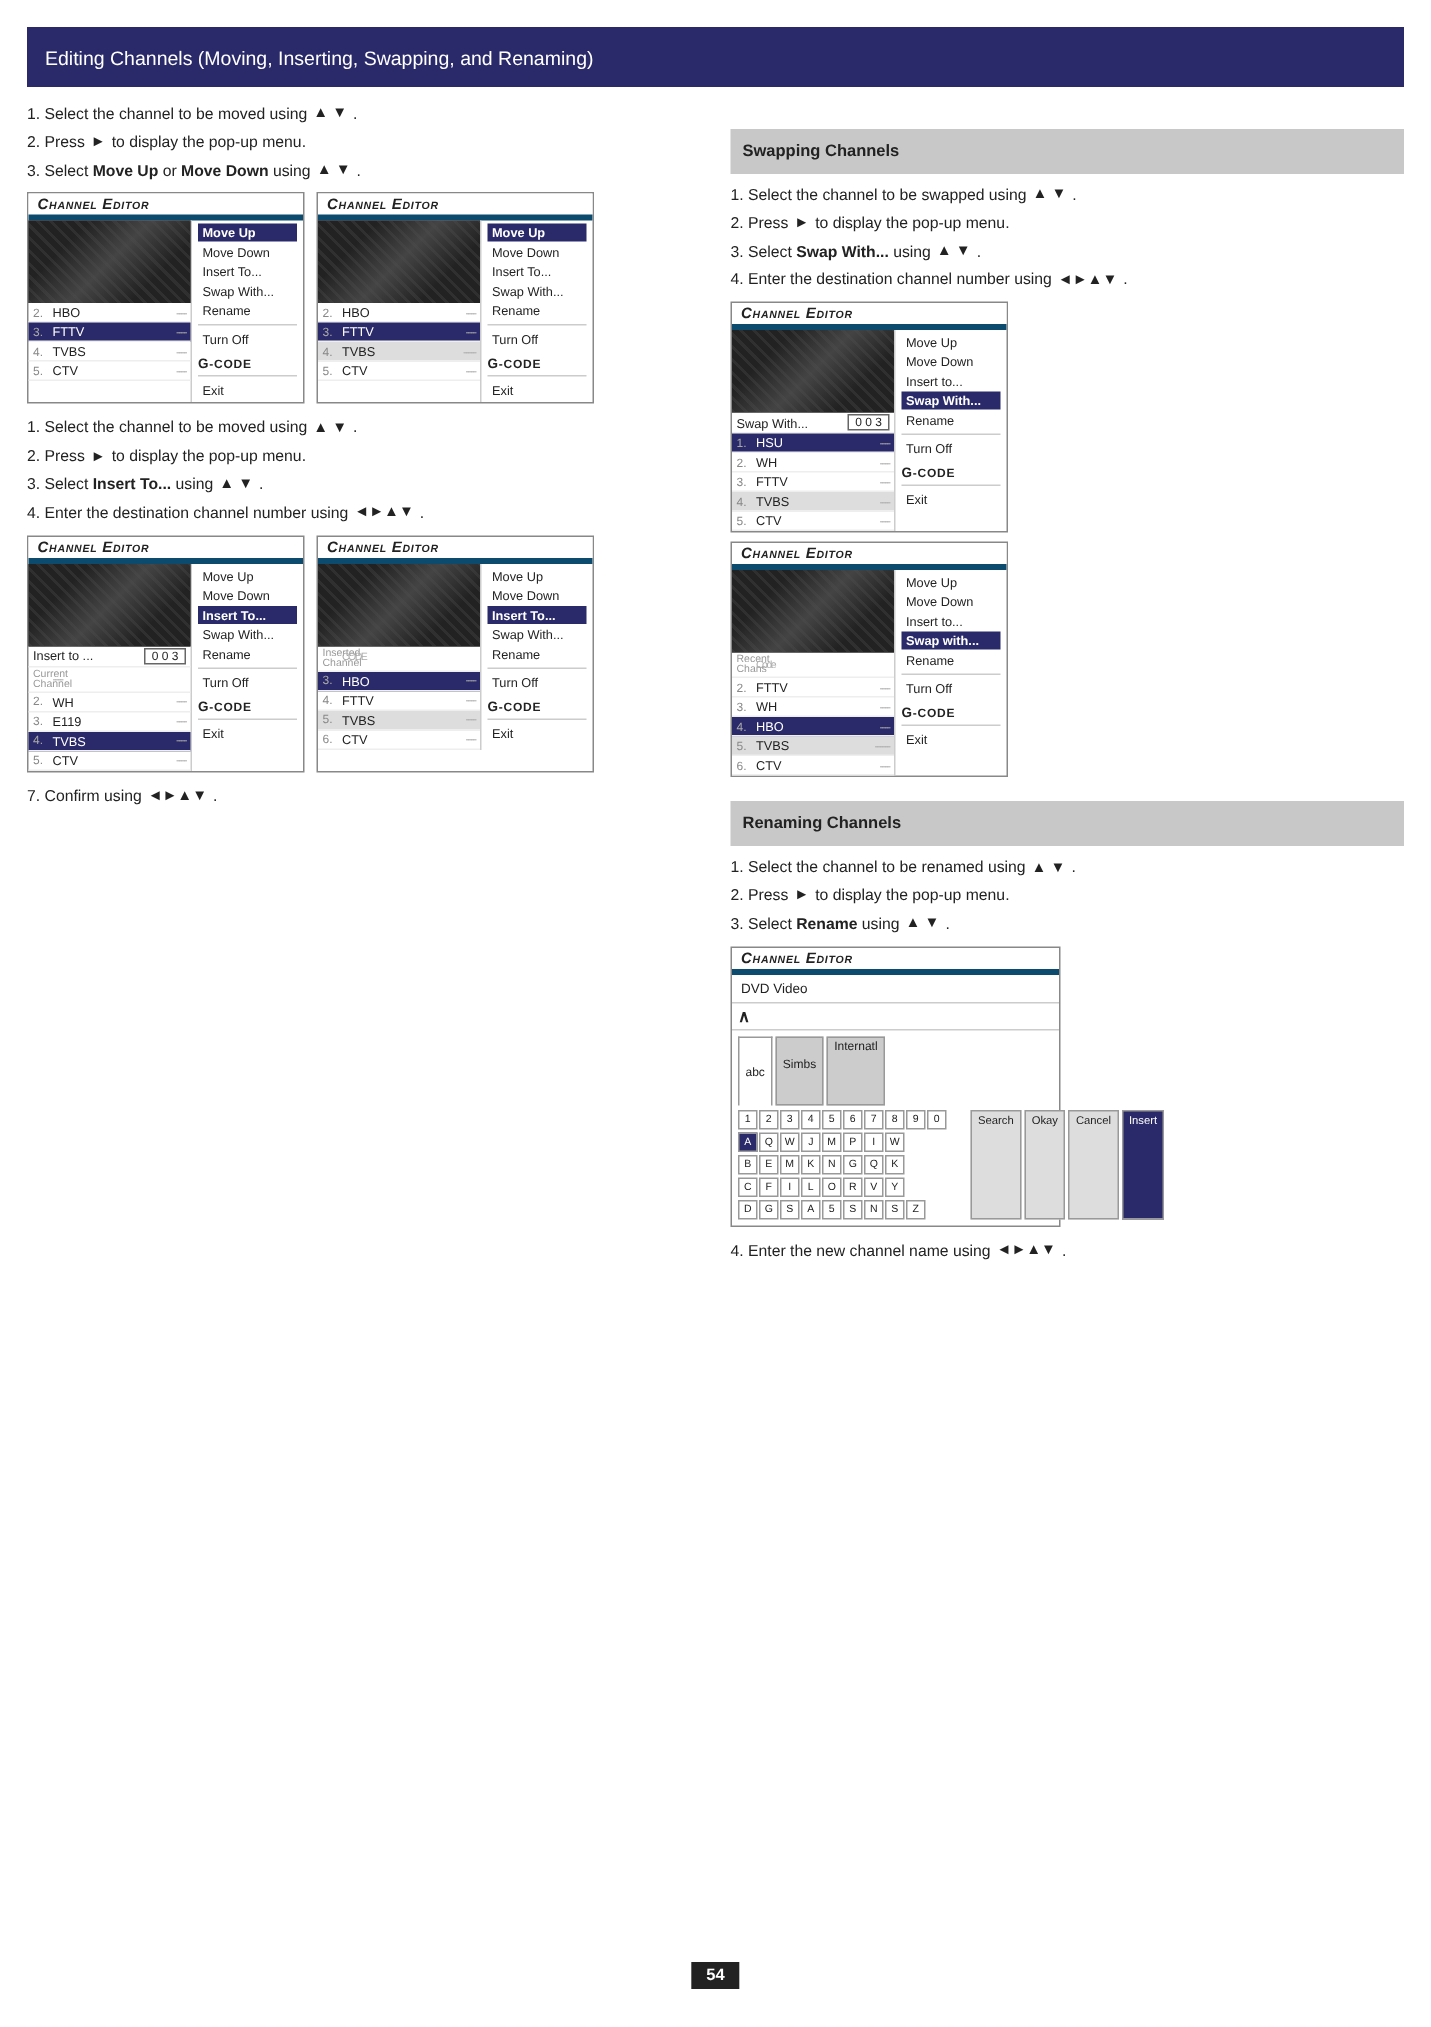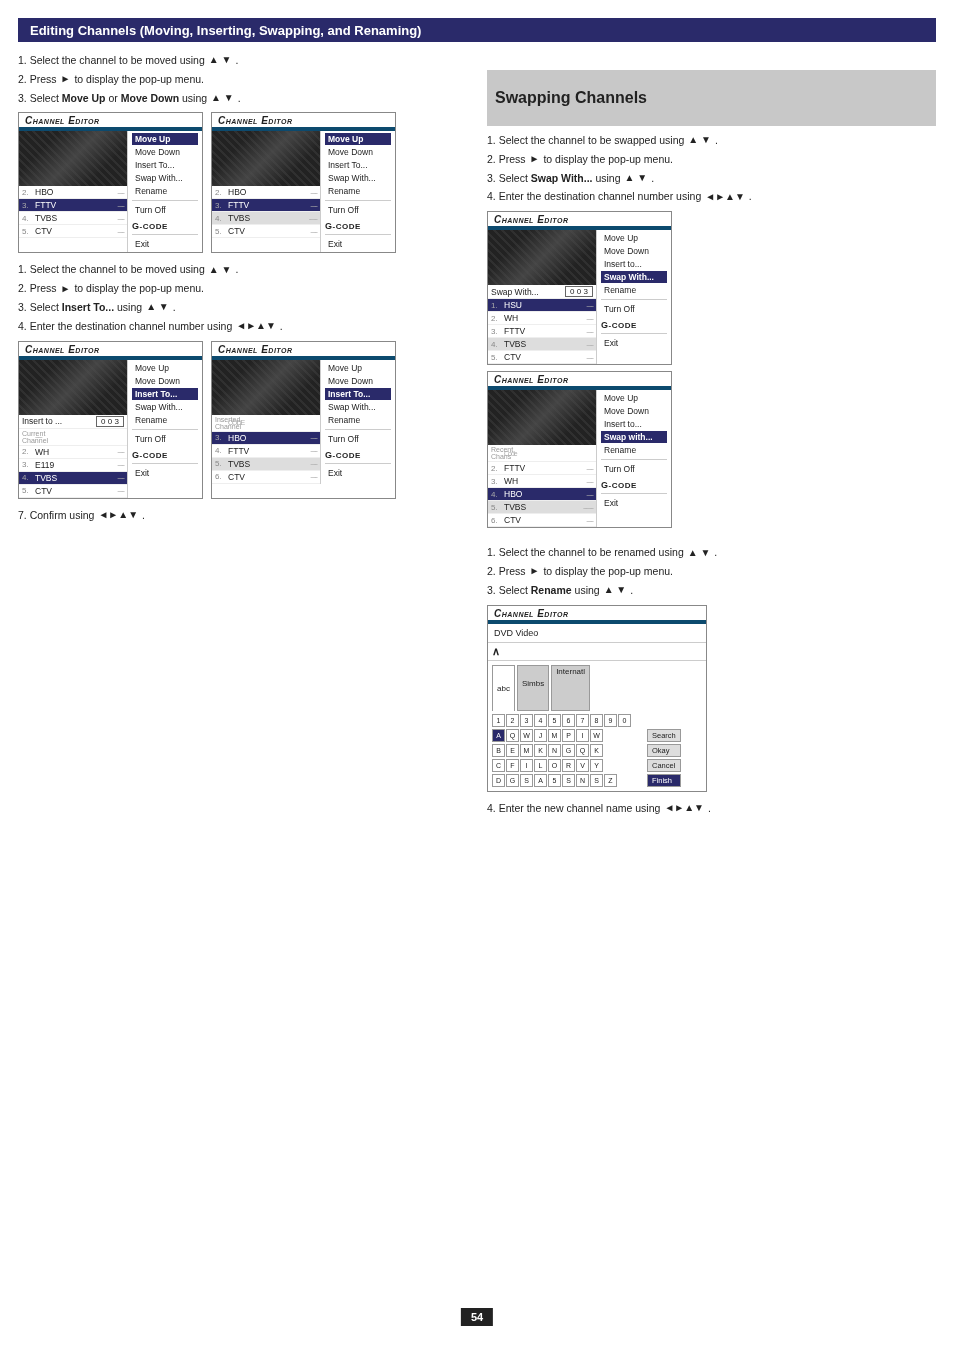--- a/index.html
+++ b/index.html
@@ -11,24 +11,24 @@
       font-size: 11px;
       color: #222;
       position: relative;
     }
 
     
     .header-bar {
       background: #2a2a6a;
       color: #fff;
       font-size: 13px;
-      font-weight: bold;
+      font-weight: normal;
       padding: 6px 12px;
       margin: 18px 18px 10px 18px;
-      height: 24px;
+      height: 40px;
       display: flex;
       align-items: center;
     }
 
     .content-area {
       padding: 0 18px;
     }
 
     
     .section-header {
@@ -263,23 +263,23 @@
     .page-section {
       margin-bottom: 16px;
     }
 
     .sub-section {
       margin-bottom: 10px;
     }
 
     .right-section-header {
       background: #c8c8c8;
-      padding: 19px 8px;
+      padding: 9px 8px;
       font-weight: bold;
-      font-size: 16px;
+      font-size: 11px;
       margin-bottom: 6px;
     }
   </style>
 </head>
 <body>
 
 <div class="header-bar">
   <span>Editing Channels (Moving, Inserting, Swapping, and Renaming)</span>
 </div>
 
@@ -659,20 +659,23 @@
                 <div class="ce-gcode"><span class="gcode-g">G</span><span class="gcode-rest">-CODE</span></div>
                 <div class="ce-divider"></div>
                 <div class="ce-menu-item">Exit</div>
               </div>
             </div>
           </div>
         </div>
       </div>
 
       <div class="page-section">
+        <div class="right-section-header">
+          <span>Renaming Channels</span>
+        </div>
 
         <div class="instruction-line">
           <span>1. Select the channel to be renamed using</span>
           <span class="arrow">▲ ▼</span>
             <span>.</span>
         </div>
         <div class="instruction-line">
           <span>2. Press</span>
           <span class="arrow">►</span>
           <span>to display the pop-up menu.</span>
@@ -751,25 +754,25 @@
                     <div class="rename-key">S</div>
                     <div class="rename-key">A</div>
                     <div class="rename-key">5</div>
                     <div class="rename-key">S</div>
                     <div class="rename-key">N</div>
                     <div class="rename-key">S</div>
                     <div class="rename-key">Z</div>
                   </div>
                 </div>
 
-                <div style="display:flex; flex-direction:column; gap:2px;justify-content:flex-end;">
+                <div style="display:flex; flex-direction:row; gap:2px;">
                   <div class="rename-action-btn">Search</div>
                   <div class="rename-action-btn">Okay</div>
                   <div class="rename-action-btn">Cancel</div>
-                  <div class="rename-action-btn active">Finish</div>
+                  <div class="rename-action-btn active">Insert</div>
                 </div>
               </div>
             </div>
           </div>
         </div>
 
         <div class="instruction-line">
           <span>4. Enter the new channel name using</span>
           <span class="arrow">◄►▲▼</span>
             <span>.</span>

